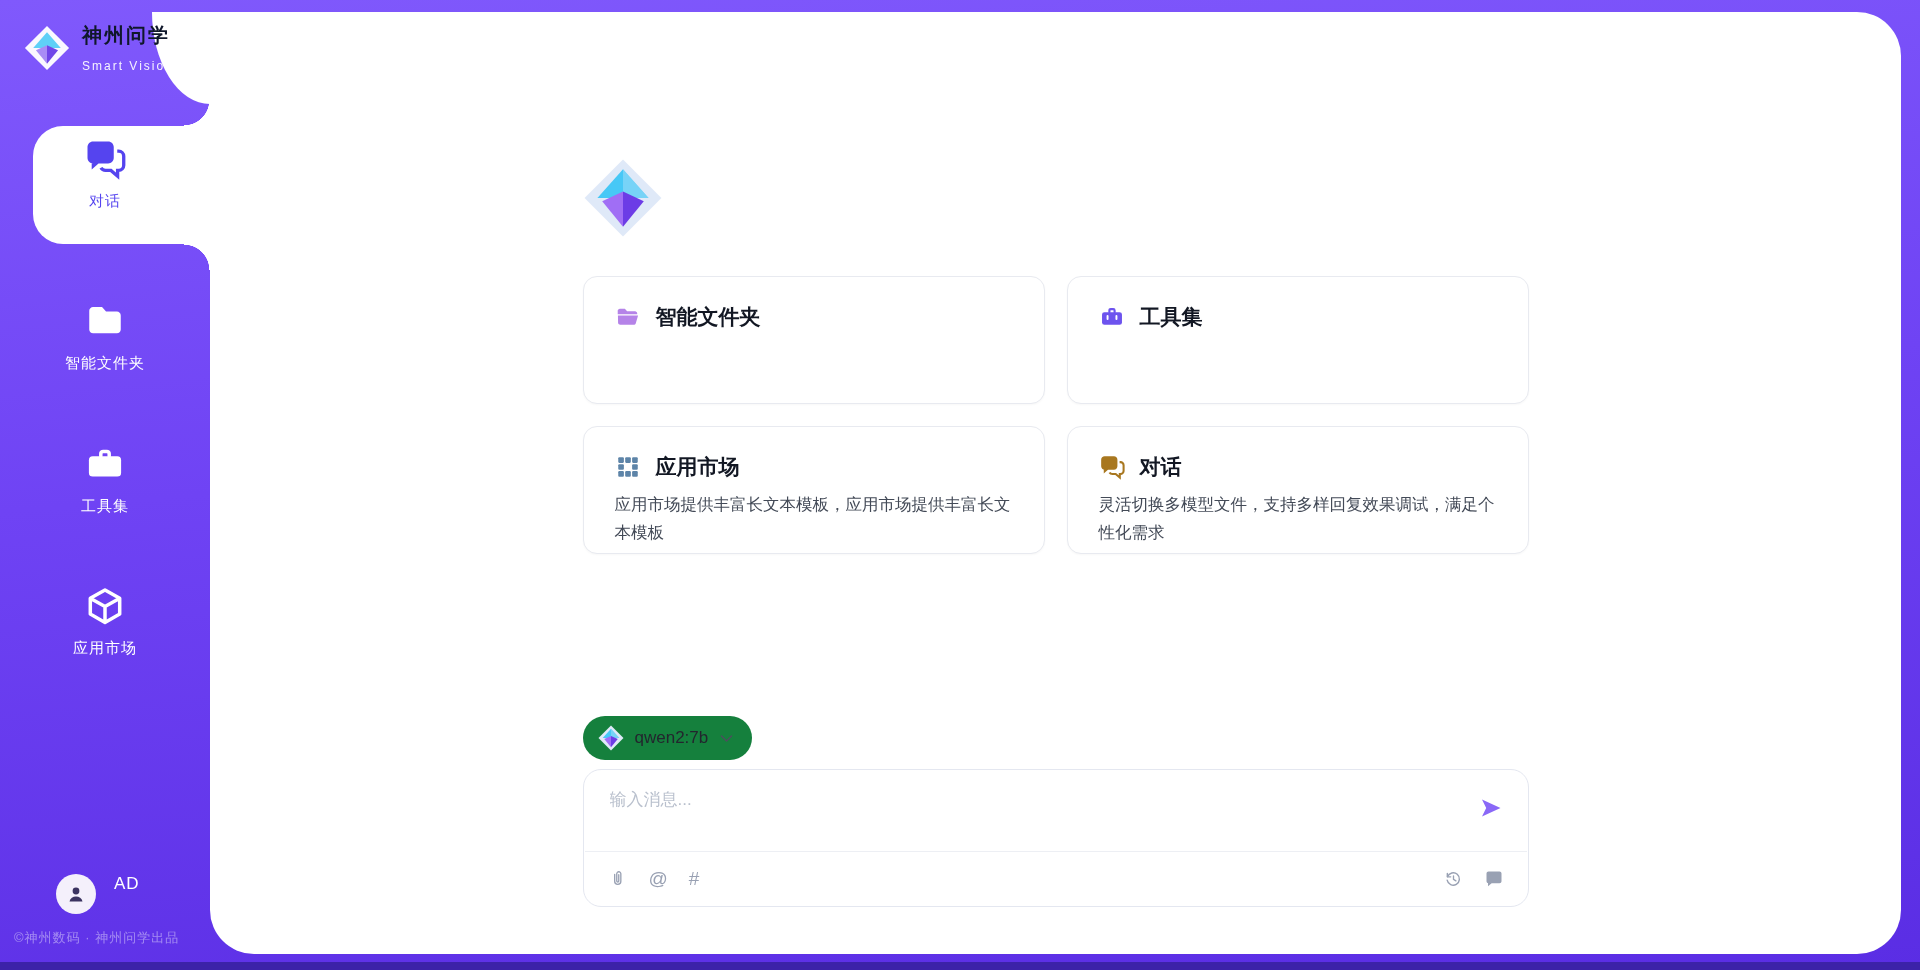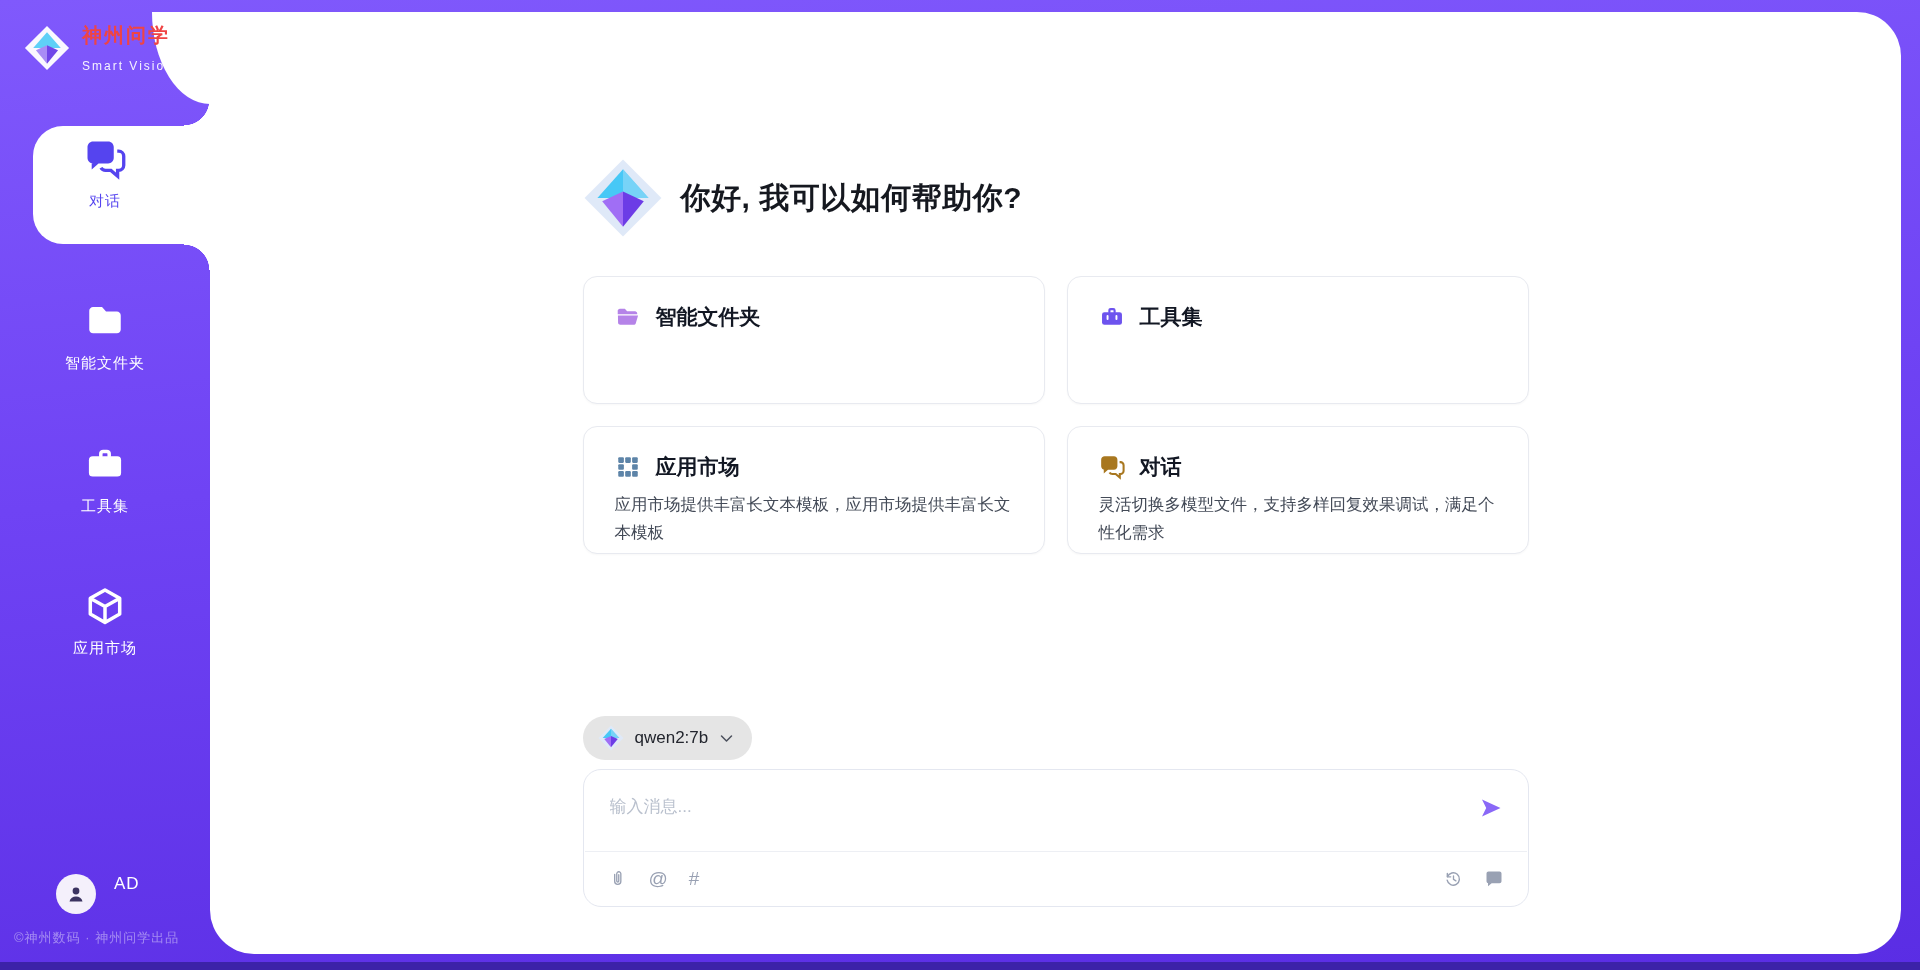--- a/index.html
+++ b/index.html
@@ -19,21 +19,21 @@
   }
   .main-panel::before { 
     content:""; position:absolute; left:-58px; top:0; width:58px; height:92px;
     background:#ffffff; border-bottom-left-radius:58px 92px;
   }
 
   
   .sidebar { position:absolute; left:0; top:0; width:210px; height:100%; z-index:5; }
   .brand { position:absolute; left:24px; top:22px; display:flex; align-items:center; gap:12px; }
   .brand .diamond { width:46px; height:46px; }
-  .brand-name { color:#ef4444; font-size:20px; font-weight:bold; letter-spacing:2px; }
+  .brand-name { color:#0f172a; font-size:20px; font-weight:bold; letter-spacing:2px; }
   .brand-sub { color:rgba(255,255,255,.92); font-size:12px; letter-spacing:2px; margin-top:10px; }
 
   .tab-bg {
     position:absolute; left:33px; top:126px; width:177px; height:118px;
     background:#fff; border-radius:30px 0 0 30px; z-index:1;
   }
   .tab-bg::before {
     content:""; position:absolute; right:0; top:-26px; width:26px; height:26px;
     background:radial-gradient(circle 26px at 0 0, transparent 25px, #fff 25.5px);
   }
@@ -77,36 +77,36 @@
   .card-title { font-size:21px; font-weight:800; color:#121723; }
   .card-desc { margin-top:10px; font-size:16.5px; line-height:1.68; color:#434a57; }
   .ic-folderopen { color:#b583e8; }
   .ic-toolbox   { color:#6d53ee; }
   .ic-grid      { color:#5d84a8; }
   .ic-chatgold  { color:#a8771f; }
 
   .model-pill {
     position:absolute; left:0; top:704px; height:44px;
     display:inline-flex; align-items:center; gap:11px;
-    background:#e5e5e5; border-radius:24px; padding:0 18px 0 15px; cursor:pointer;
+    background:#15803d; border-radius:24px; padding:0 18px 0 15px; cursor:pointer;
   }
   .model-pill .diamond { width:26px; height:26px; }
   .model-name { font-size:17px; color:#23262e; }
   .chev { width:15px; height:15px; color:#4b505c; }
 
   .composer {
     position:absolute; left:0; top:757px; width:946px; height:138px;
     background:#fff; border:1.5px solid #e4e7f0; border-radius:18px;
     display:flex; flex-direction:column;
   }
   .composer-top { flex:1; position:relative; }
   .composer textarea {
     position:absolute; left:26px; top:18px; right:70px; bottom:6px;
     border:none; outline:none; resize:none; font-size:17px;
-    font-family:"Liberation Sans","DejaVu Sans",sans-serif; color:#333;margin-top:7px;
+    font-family:"Liberation Sans","DejaVu Sans",sans-serif; color:#333;
   }
   .composer textarea::placeholder { color:#b9c0cd; }
   .send-btn { position:absolute; right:25px; top:26px; width:24px; height:24px; color:#8a68f7; cursor:pointer; }
   .composer-divider { height:1px; background:#edeff4; margin:0 1px; }
   .composer-bottom { height:54px; display:flex; align-items:center; padding:0 24px; gap:21px; color:#99a1b3; }
   .tool-ic { width:20px; height:20px; cursor:pointer; color:#99a1b3; }
   .glyph-ic { font-size:19px; line-height:20px; cursor:pointer; color:#99a1b3; }
   .spacer { flex:1; }
 </style>
 </head>
@@ -191,21 +191,20 @@
 </svg>
 
 <div class="main-panel">
   <div class="content">
     <div class="center-col">
 
       <div class="greet">
         <svg class="diamond" viewBox="0 0 100 100">
             <use href="#diamond-color"></use>
           </svg>
-        <h1>你好, 我可以如何帮助你?</h1>
       </div>
 
       <div class="cards">
 
         <div class="card">
           <div class="card-head">
             <svg class="c-icon ic-folderopen" viewBox="0 0 24 24" fill="currentColor">
                 <use href="#ic-folderopen"></use>
               </svg>
             <span class="card-title">智能文件夹</span>

